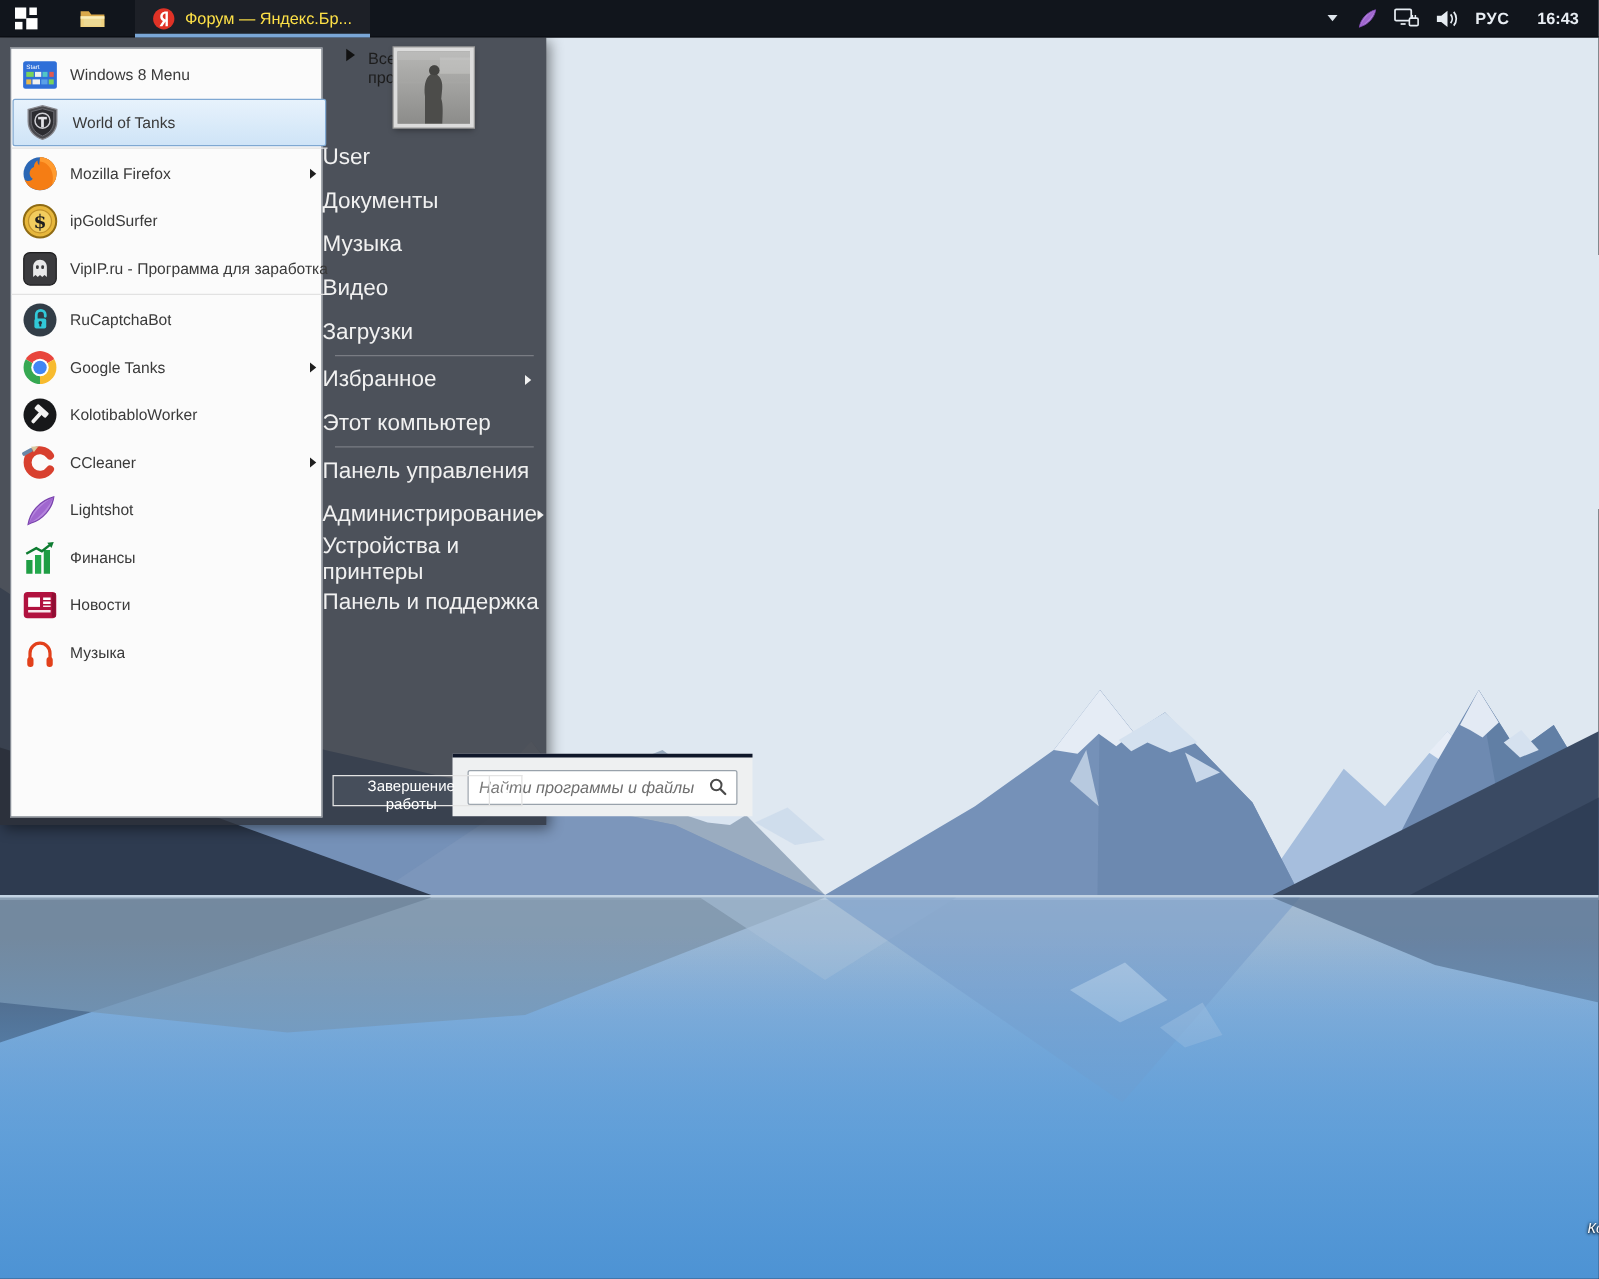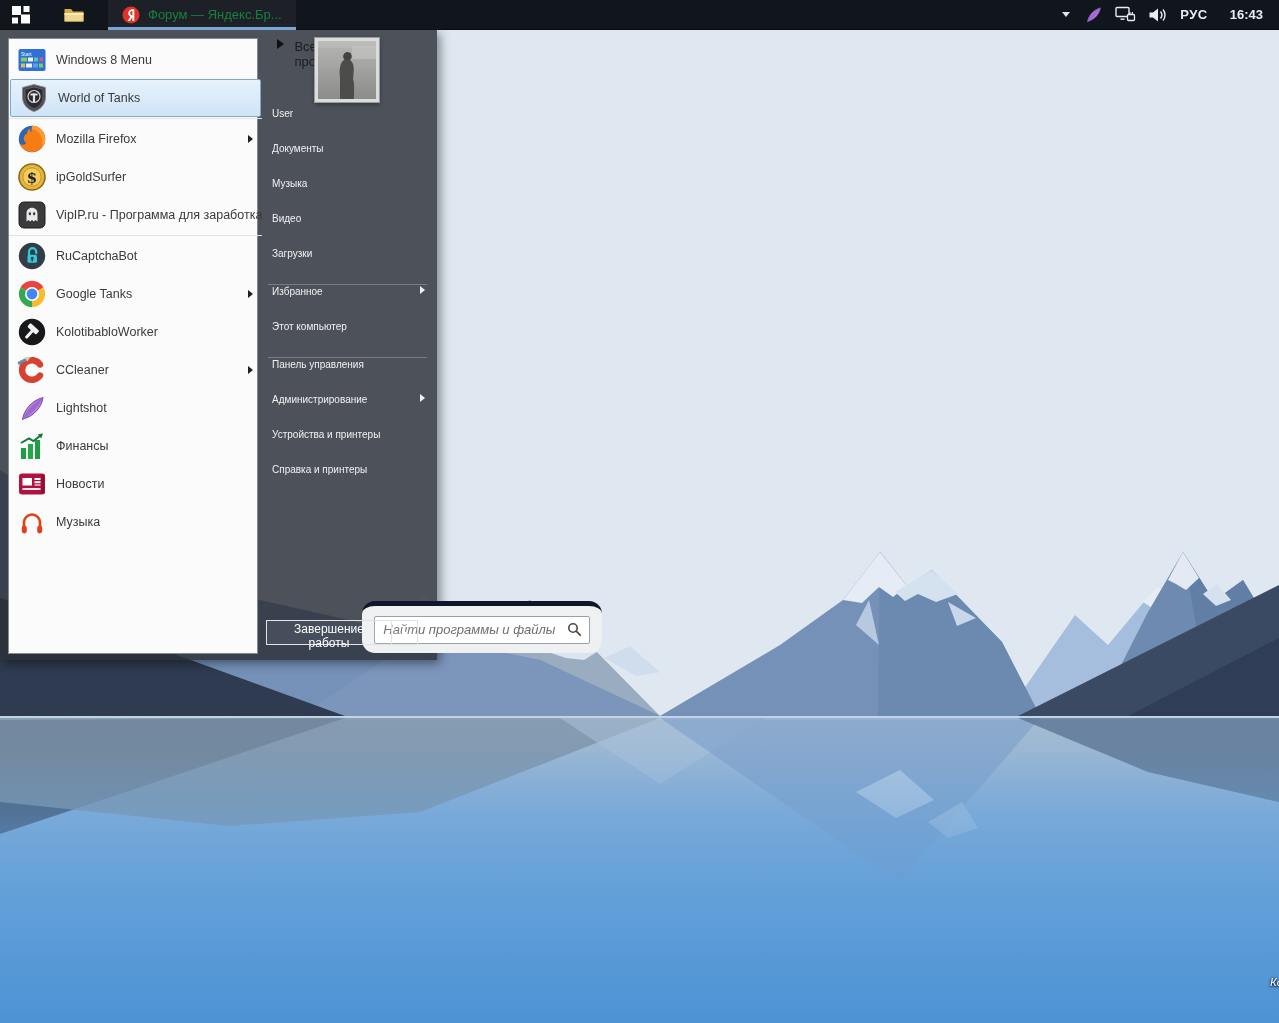--- a/index.html
+++ b/index.html
@@ -9,21 +9,21 @@
 
   
   #taskbar{position:absolute;left:0;top:0;width:1279px;height:30px;background:#11151c;
     display:flex;align-items:center;z-index:40;border-bottom:1px solid #0a0d12;box-sizing:border-box;}
   #startbtn{width:40px;height:30px;background:transparent;border:none;display:flex;align-items:center;
     justify-content:center;cursor:pointer;padding:0;}
   #explorerbtn{width:40px;height:30px;margin-left:14px;background:transparent;border:none;display:flex;
     align-items:center;justify-content:center;cursor:pointer;padding:0;}
   #taskbtn{position:relative;height:30px;margin-left:14px;padding:0 14px;display:flex;align-items:center;
     gap:8px;background:rgba(255,255,255,0.05);cursor:pointer;}
-  .task-label{color:#15803d;font-size:13px;white-space:nowrap;}
+  .task-label{color:#fde047;font-size:13px;white-space:nowrap;}
   .task-underline{position:absolute;left:0;right:0;bottom:0;height:3px;background:#7aa6d6;}
   #tray{margin-left:auto;display:flex;align-items:center;color:#e8edf3;font-weight:bold;}
   .chev{width:0;height:0;border-left:4px solid transparent;border-right:4px solid transparent;
     border-top:5px solid #dfe5ec;margin-right:14px;cursor:pointer;}
   .tray-ic{display:flex;align-items:center;margin-right:12px;cursor:pointer;}
   .lang{font-size:13px;margin-right:22px;cursor:pointer;letter-spacing:0.5px;}
   .clock{font-size:13px;margin-right:16px;cursor:pointer;}
 
   
   #startmenu{position:absolute;left:0;top:30px;width:437px;height:630px;z-index:30;
@@ -37,35 +37,35 @@
     margin:0 1px;}
   .l-icon{width:30px;height:30px;display:flex;align-items:center;justify-content:center;flex:0 0 30px;}
   .l-label{margin-left:9px;font-size:12.5px;color:#3a3a3a;white-space:nowrap;overflow:hidden;}
   .l-arrow{margin-left:auto;margin-right:9px;width:0;height:0;border-top:4px solid transparent;
     border-bottom:4px solid transparent;border-left:5px solid #1f1f1f;}
   .l-divider{height:1px;background:#e2e2e2;margin:1px 0;}
   #allprograms{height:28px;display:flex;align-items:flex-start;cursor:pointer;}
   .ap-arrow{margin-left:15px;width:0;height:0;border-top:5px solid transparent;
     border-bottom:5px solid transparent;border-left:7px solid #111;}
   .ap-label{margin-left:10px;font-size:13px;color:#1d1d1d;}
-  #searcharea{margin-top:auto;height:47px;background:#eef0f1;border-top:5px solid #0f172a;
-    display:flex;align-items:center;border-radius:13px;}
+  #searcharea{margin-top:auto;height:47px;background:#eef0f1;border-top:3px solid #0f172a;
+    display:flex;align-items:center;}
   .searchbox{flex:1;margin:0 12px;height:26px;background:#fff;border:1px solid #99a2ab;border-radius:2px;
     display:flex;align-items:center;}
   .searchbox input{flex:1;border:none;outline:none;background:transparent;font-size:13px;padding:0 8px;
     font-family:"Liberation Sans",sans-serif;color:#333;}
   .searchbox input::placeholder{color:#6e6e6e;font-style:italic;}
   .mag{display:flex;align-items:center;margin-right:7px;cursor:pointer;}
 
   #rightpanel{position:absolute;left:258px;top:0;width:179px;height:630px;}
   #avatar{position:absolute;left:57px;top:8px;width:58px;height:58px;border:3px solid #dcdcdc;
     box-shadow:0 0 0 1px #9a9a9a,0 2px 5px rgba(0,0,0,0.4);background:#9a9a9a;cursor:pointer;}
   #avatar svg{display:block;}
   #rightitems{position:absolute;left:0;top:78px;width:179px;}
-  .r-item{height:35px;display:flex;align-items:flex-start;padding-left:14px;color:#f1f1f1;font-size:10px;
+  .r-item{height:35px;display:flex;align-items:center;color:#f1f1f1;font-size:18px;
     cursor:pointer;box-sizing:border-box;}
   .r-arrow{margin-left:auto;margin-right:12px;width:0;height:0;border-top:4px solid transparent;
     border-bottom:4px solid transparent;border-left:5px solid #f1f1f1;}
   .r-divider{height:1px;background:rgba(255,255,255,0.25);margin:1px 10px 1px 10px;}
   #shutdown{position:absolute;left:8px;top:590px;display:flex;}
   .sd-main{width:126px;height:25px;background:rgba(255,255,255,0.07);border:1px solid #e3e3e3;
     color:#fff;font-size:12px;font-family:"Liberation Sans",sans-serif;cursor:pointer;}
   .sd-arrow{width:26px;height:25px;background:rgba(255,255,255,0.07);border:1px solid #e3e3e3;
     border-left:none;display:flex;align-items:center;justify-content:center;cursor:pointer;}
   .tri-r{width:0;height:0;border-top:4px solid transparent;border-bottom:4px solid transparent;
@@ -374,21 +374,21 @@
             <span>Панель управления</span>
           </div>
           <div class="r-item">
             <span>Администрирование</span>
             <span class="r-arrow"></span>
           </div>
           <div class="r-item">
             <span>Устройства и принтеры</span>
           </div>
           <div class="r-item">
-            <span>Справка и принтеры</span>
+            <span>Панель и поддержка</span>
           </div>
         </div>
       <div id="shutdown">
         <button class="sd-main">Завершение работы</button>
         <button class="sd-arrow">
           <span class="tri-r"></span>
         </button>
       </div>
     </div>
   </div>

